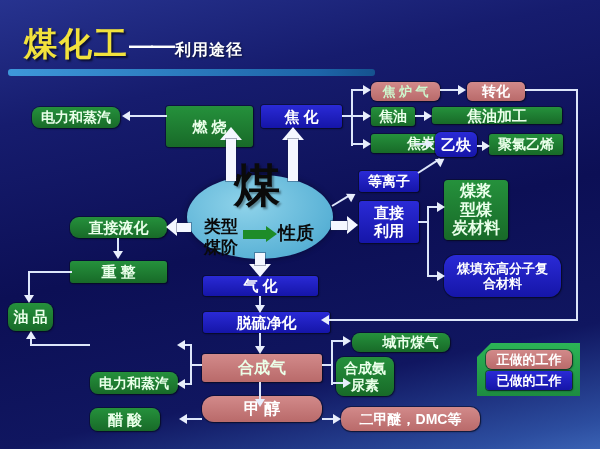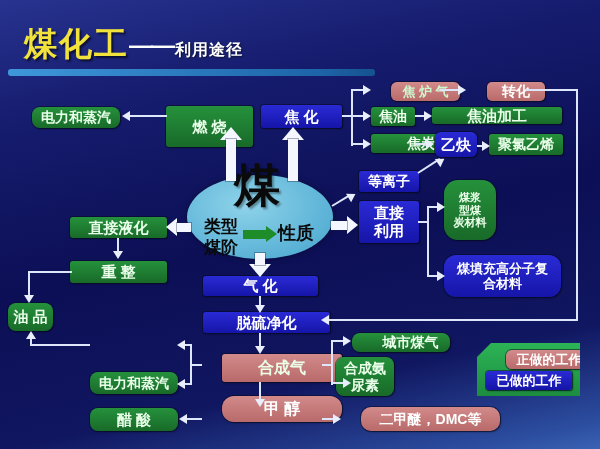--- a/index.html
+++ b/index.html
@@ -10,21 +10,21 @@
   }
   .abs{position:absolute;}
   .node{
     position:absolute;display:flex;align-items:center;justify-content:center;
     text-align:center;font-weight:bold;font-size:14px;line-height:1.18;
     white-space:pre-line;color:#fff;border-radius:3px;
     box-shadow:0 0 0 1px rgba(5,10,30,.5), 1px 1px 2px rgba(0,0,0,.45);
   }
   .green{background:linear-gradient(180deg,#25913c,#186a28);color:#e9ffe9;}
   .blue{background:linear-gradient(180deg,#2a2ad6,#1515a8);color:#fff;}
-  .pink{background:linear-gradient(180deg,#d28a8a,#b96a6a);color:#fff;margin-left:20px;}
+  .pink{background:linear-gradient(180deg,#d28a8a,#b96a6a);color:#fff;}
   .rnd{border-radius:8px;}
   .l{position:absolute;background:#dde6fa;}
   .t{position:absolute;width:0;height:0;}
   .tl{border-top:5px solid transparent;border-bottom:5px solid transparent;border-right:8px solid #e8eefc;}
   .tr{border-top:5px solid transparent;border-bottom:5px solid transparent;border-left:8px solid #e8eefc;}
   .tu{border-left:5px solid transparent;border-right:5px solid transparent;border-bottom:8px solid #e8eefc;}
   .td{border-left:5px solid transparent;border-right:5px solid transparent;border-top:8px solid #e8eefc;}
   .bs{position:absolute;background:#f4f7ff;box-shadow:0 0 0 1px rgba(20,30,70,.35);}
   .btu{border-left:11px solid transparent;border-right:11px solid transparent;border-bottom:13px solid #f4f7ff;}
   .btd{border-left:11px solid transparent;border-right:11px solid transparent;border-top:13px solid #f4f7ff;}
@@ -59,32 +59,32 @@
   <div class="node pink" style="left:467px;top:82px;width:58px;height:19px;border-radius:5px;">转化</div>
   <div class="node green" style="left:371px;top:107px;width:44px;height:19px;">焦油</div>
   <div class="node green" style="left:432px;top:107px;width:130px;height:17px;font-size:15px;">焦油加工</div>
   <div class="node green" style="left:371px;top:134px;width:44px;height:19px;padding-left:28px;">焦炭</div>
   <div class="node blue" style="left:435px;top:132px;width:42px;height:25px;border-radius:6px;font-size:15px;">乙炔</div>
   <div class="node green" style="left:489px;top:134px;width:74px;height:21px;">聚氯乙烯</div>
 
   <div class="node blue" style="left:359px;top:171px;width:60px;height:21px;">等离子</div>
   <div class="node blue" style="left:359px;top:201px;width:60px;height:42px;font-size:15px;">直接
 利用</div>
-  <div class="node green" style="left:444px;top:180px;width:52px;height:60px;border-radius:14px;font-size:11px;">煤浆
+  <div class="node green" style="left:444px;top:180px;width:64px;height:60px;border-radius:4px;font-size:16px;">煤浆
 型煤
 炭材料</div>
   <div class="node blue" style="left:444px;top:255px;width:117px;height:42px;border-radius:12px;font-size:13px;">煤填充高分子复
 合材料</div>
 
-  <div class="node green" style="left:70px;top:217px;width:97px;height:21px;font-size:15px;">直接液化</div>
+  <div class="node green" style="left:70px;top:217px;width:97px;height:21px;font-size:15px;border-radius:9px;">直接液化</div>
   <div class="node green" style="left:70px;top:261px;width:97px;height:22px;font-size:15px;">重  整</div>
   <div class="node green rnd" style="left:8px;top:303px;width:45px;height:28px;font-size:15px;">油 品</div>
 
   <div class="node green rnd" style="left:90px;top:372px;width:88px;height:22px;">电力和蒸汽</div>
-  <div class="node green rnd" style="left:90px;top:408px;width:88px;height:23px;font-size:15px;">醋 酸</div>
+  <div class="node green rnd" style="left:90px;top:408px;width:70px;height:23px;font-size:15px;">醋 酸</div>
 
   <div class="node blue" style="left:203px;top:276px;width:115px;height:20px;font-size:15px;">气  化</div>
   <div class="node blue" style="left:203px;top:312px;width:127px;height:21px;font-size:15px;">脱硫净化</div>
   <div class="node pink" style="left:202px;top:354px;width:120px;height:28px;font-size:16px;color:#eaffe8;">合成气</div>
   <div class="node pink" style="left:202px;top:396px;width:120px;height:26px;border-radius:12px;font-size:16px;">甲  醇</div>
 
   <div class="node green rnd" style="left:352px;top:333px;width:79px;height:19px;padding-left:19px;">城市煤气</div>
   <div class="node green rnd" style="left:336px;top:357px;width:58px;height:39px;">合成氨
 尿素</div>
   <div class="node pink" style="left:341px;top:407px;width:139px;height:24px;border-radius:10px;">二甲醚，DMC等</div>

